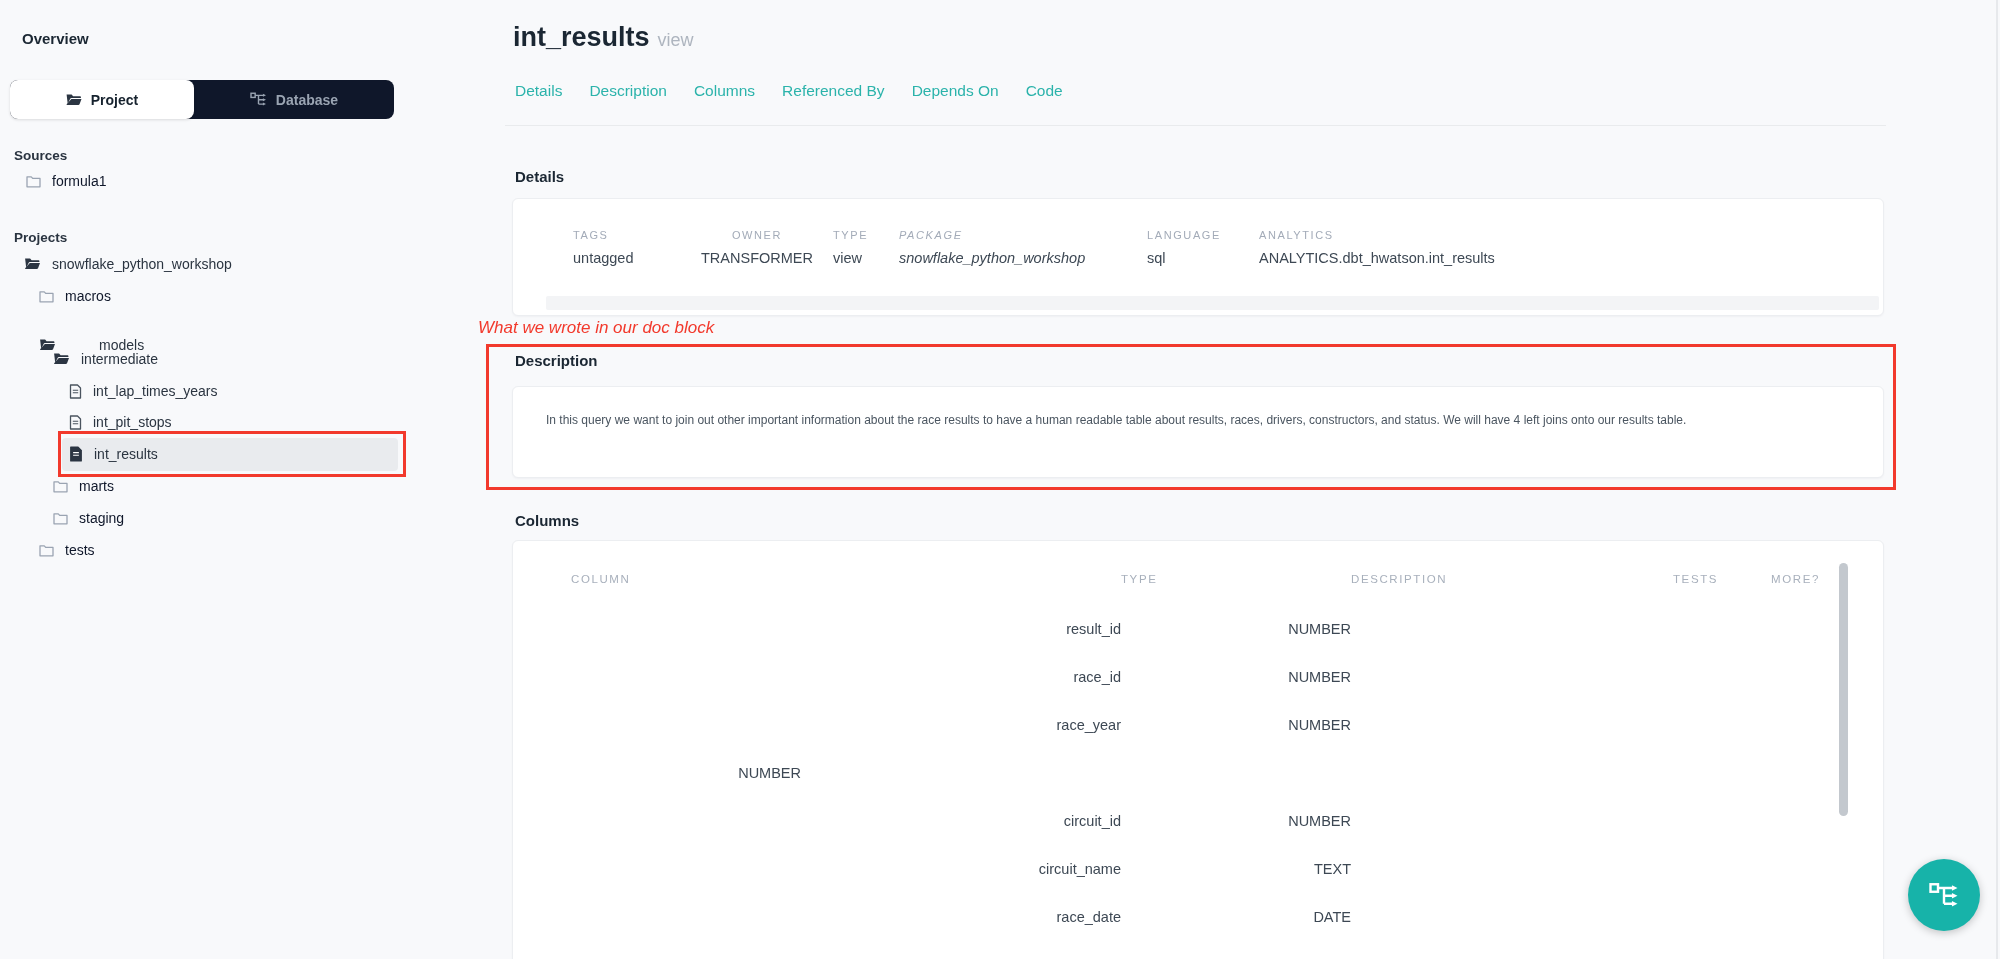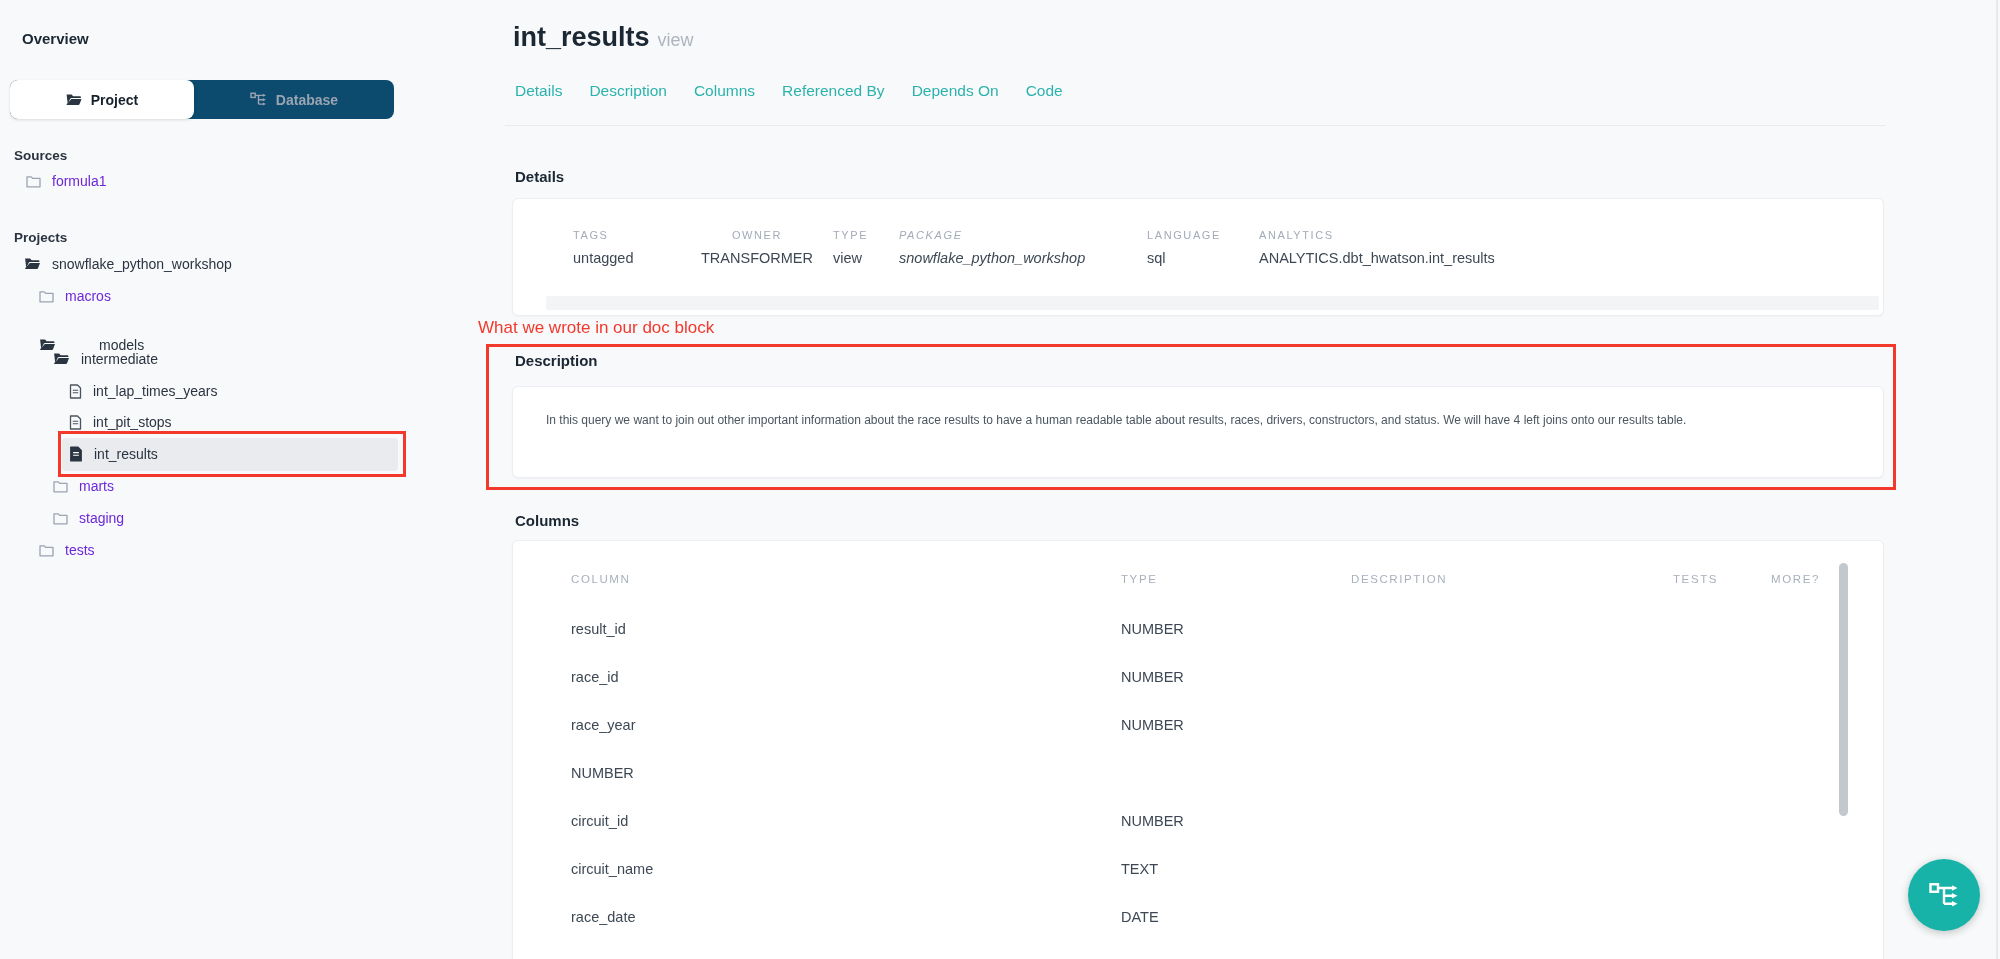--- a/index.html
+++ b/index.html
@@ -7,29 +7,29 @@
   body {
     position:relative; overflow:hidden;
     background:#f8f9fb;
     font-family:"Liberation Sans","DejaVu Sans",sans-serif;
     color:#3d4854;
   }
   .abs { position:absolute; }
 
   
   .overview-title { left:22px; top:30px; font-size:15px; font-weight:bold; color:#1b2733; }
-  .toggle { left:10px; top:80px; width:384px; height:39px; background:#0c4a6e; border-radius:8px; display:flex; cursor:pointer; }
+  .toggle { left:10px; top:80px; width:384px; height:39px; background:#0f172a; border-radius:8px; display:flex; cursor:pointer; }
   .toggle .seg { display:flex; align-items:center; justify-content:center; gap:9px; font-size:14px; font-weight:bold; }
   .seg-project { width:184px; background:#ffffff; border-radius:8px; color:#16222e; box-shadow:0 1px 3px rgba(0,0,0,.12); }
   .seg-database { flex:1; color:#9aa4b2; }
 
   .side-label { font-size:13.5px; font-weight:bold; color:#2a3440; left:14px; }
   .tree-row { height:26px; display:flex; align-items:center; gap:11px; font-size:14px; cursor:pointer; white-space:nowrap; }
   .t-dark { color:#2a3440; }
-  .t-muted { color:#6d28d9; }
+  .t-muted { color:#0f172a; }
   .ic { flex:0 0 auto; display:inline-flex; }
   .ic-dark { color:#2b3542; }
   .ic-muted { color:#9aa4b2; }
   .ic-file { color:#4a545f; }
   .selected-row-bg { left:62px; top:438px; width:336px; height:33px; background:#e9ebee; border-radius:4px; }
   .red-box-sidebar { left:58px; top:431px; width:348px; height:46px; border:3px solid #f2392c; pointer-events:none; }
 
   
   .page-title { left:513px; top:22px; font-size:27px; font-weight:bold; color:#1b2733; }
   .page-title .materialization { font-size:18px; font-weight:normal; color:#aeb5bf; margin-left:8px; }
@@ -41,31 +41,31 @@
   .card { background:#ffffff; border:1px solid #eceef1; border-radius:6px; box-shadow:0 1px 2px rgba(22,34,46,.04); }
 
   .details-card { left:512px; top:198px; width:1372px; height:118px; }
   .details-fields { position:absolute; left:60px; top:30px; display:flex; }
   .field { display:flex; flex-direction:column; }
   .field-label { font-size:11px; letter-spacing:1.6px; color:#a3abb8; }
   .field-value { margin-top:9px; font-size:14.5px; color:#3d4854; }
   .f-tags{width:108px;} .f-owner{width:152px;text-align:center;} .f-type{width:66px;} .f-package{width:248px;font-style:italic;} .f-language{width:112px;}
   .details-strip { position:absolute; left:33px; top:97px; width:1333px; height:14px; background:#f3f4f6; border-radius:2px; }
 
-  .annotation-text { left:478px; top:318px; font-size:17px; color:#f2392c; }
+  .annotation-text { left:478px; top:318px; font-size:17px; color:#f2392c;font-style:italic; }
   .red-box-desc { left:486px; top:344px; width:1410px; height:146px; border:3px solid #f2392c; pointer-events:none; }
   .desc-heading { left:515px; top:352px; }
   .desc-card { left:512px; top:386px; width:1372px; height:92px; }
   .desc-text { position:absolute; left:33px; top:18px; width:1310px; font-size:12px; line-height:30px; color:#4a5560; }
 
   .columns-heading { left:515px; top:512px; }
   .columns-card { left:512px; top:540px; width:1372px; height:440px; }
   .cols-header { position:absolute; left:58px; top:32px; right:36px; display:flex; font-size:11.5px; letter-spacing:1.6px; color:#a8b0bc; }
   .cols-rows { position:absolute; left:58px; top:64px; right:36px; }
-  .col-row { height:48px; display:flex; align-items:center; font-size:14.5px; color:#3d4854; cursor:pointer; }
+  .col-row { height:48px; display:flex; align-items:center; font-size:14.5px; color:#3d4854; cursor:pointer;text-align:right; }
   .c-name{width:550px;} .c-type{width:230px;} .c-desc{width:322px;} .c-tests{width:98px;} .c-more{flex:1;}
   .scroll-thumb { position:absolute; left:1326px; top:22px; width:9px; height:253px; background:#c3c8ce; border-radius:5px; cursor:pointer; }
 
   .fab { left:1908px; top:859px; width:72px; height:72px; border-radius:50%; background:#17b3a9; display:flex; align-items:center; justify-content:center; box-shadow:0 2px 8px rgba(0,0,0,.22); cursor:pointer; }
 
   .right-edge { left:1996px; top:0; width:2px; height:959px; background:#e7e9ec; }
 </style>
 </head>
 <body>
 

